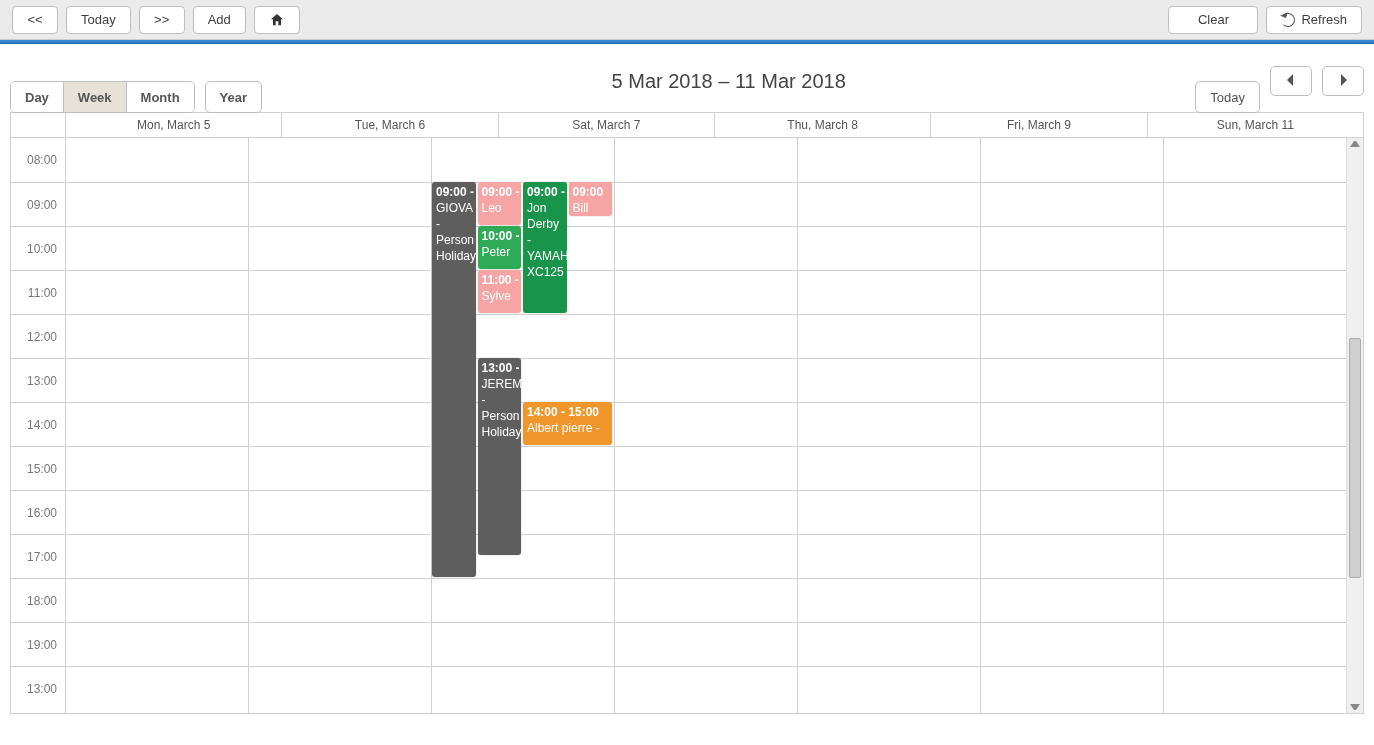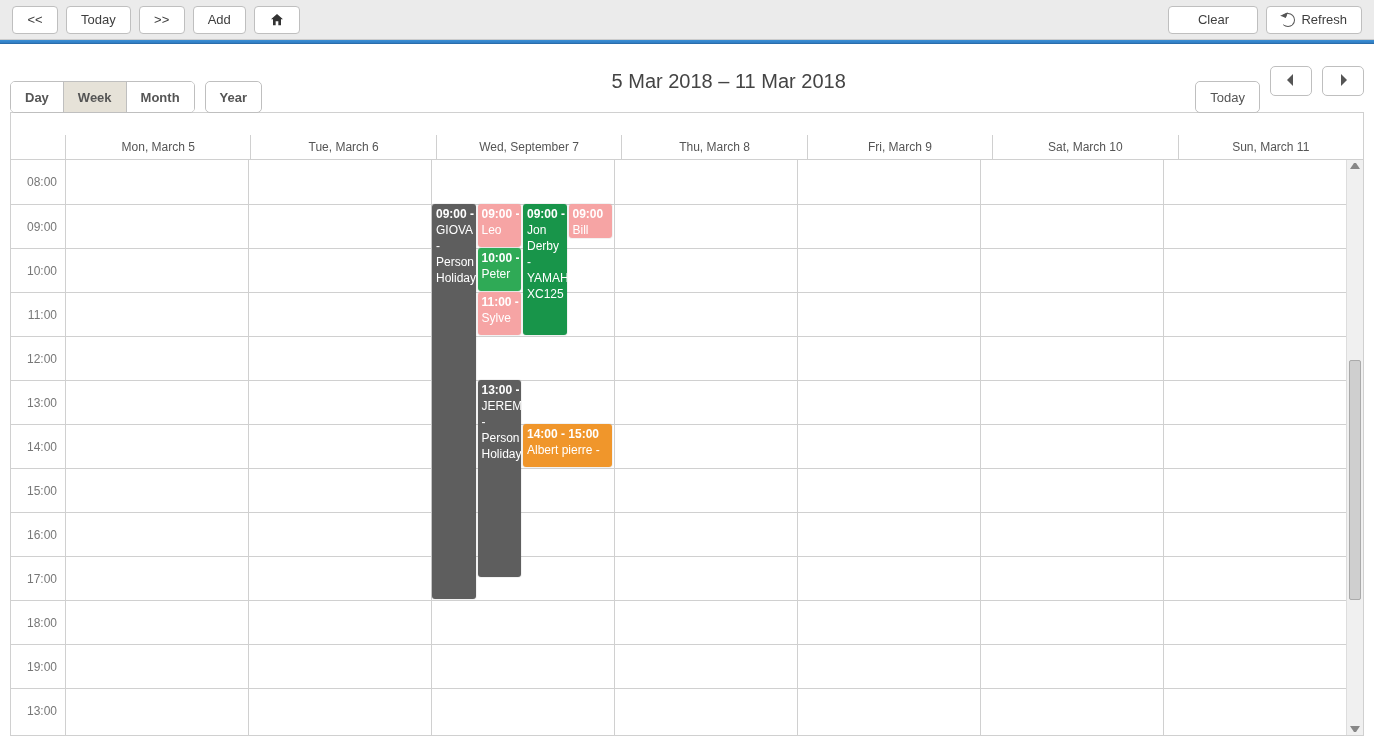--- a/index.html
+++ b/index.html
@@ -57,21 +57,21 @@
   .seggroup .seg:last-child{border-right:none;}
   .seggroup .seg.active{background:#e6e2d8;}
   .seg.single{border-radius:5px;}
   .cal-title{flex:1;text-align:center;font-size:20px;font-weight:normal;color:#444;}
   .navarrows{display:flex;gap:10px;margin-left:10px;}
   .arrowbtn{width:42px;height:30px;border:1px solid var(--border-dark);border-radius:5px;background:#fff;display:flex;align-items:center;justify-content:center;cursor:pointer;color:#555;}
   .arrowbtn svg{width:10px;height:12px;}
 
   
   .cal-container{border:1px solid var(--border);margin-top:8px;}
-  .day-header-row{display:flex;height:25px;background:#fff;border-bottom:1px solid var(--border);margin-top:22px;}
+  .day-header-row{display:flex;height:25px;background:#fff;border-bottom:1px solid var(--border);}
   .time-gutter-head{width:55px;flex:none;border-right:1px solid var(--border);}
   .day-col-head{flex:1;border-right:1px solid var(--border);display:flex;align-items:center;justify-content:center;font-size:12px;color:#555;}
   .day-col-head:last-child{border-right:none;}
   .scrollarea{position:relative;display:flex;height:575px;}
   .time-gutter{width:55px;flex:none;border-right:1px solid var(--border);}
   .hour-label{height:44px;display:flex;align-items:center;justify-content:flex-end;padding-right:8px;font-size:12px;color:#777;border-top:1px solid var(--border);}
   .hour-label:first-child{border-top:none;}
   .days-grid{flex:1;display:flex;position:relative;}
   .day-col{flex:1;border-right:1px solid var(--border);position:relative;}
   .day-col:last-child{border-right:none;}
@@ -148,24 +148,23 @@
       </div>
     </div>
   </div>
 
   <div class="cal-container">
     <div class="day-header-row">
       <div class="time-gutter-head"></div>
 
     <div class="day-col-head">Mon, March 5</div>
         <div class="day-col-head">Tue, March 6</div>
-        <div class="day-col-head">Wed, September 7</div>
+        <div class="day-col-head">Sat, March 7</div>
         <div class="day-col-head">Thu, March 8</div>
         <div class="day-col-head">Fri, March 9</div>
-        <div class="day-col-head">Sat, March 10</div>
         <div class="day-col-head">Sun, March 11</div>
       </div>
     <div class="scrollarea">
       <div class="time-gutter">
           <div class="hour-label">08:00</div>
           <div class="hour-label">09:00</div>
           <div class="hour-label">10:00</div>
           <div class="hour-label">11:00</div>
           <div class="hour-label">12:00</div>
           <div class="hour-label">13:00</div>

